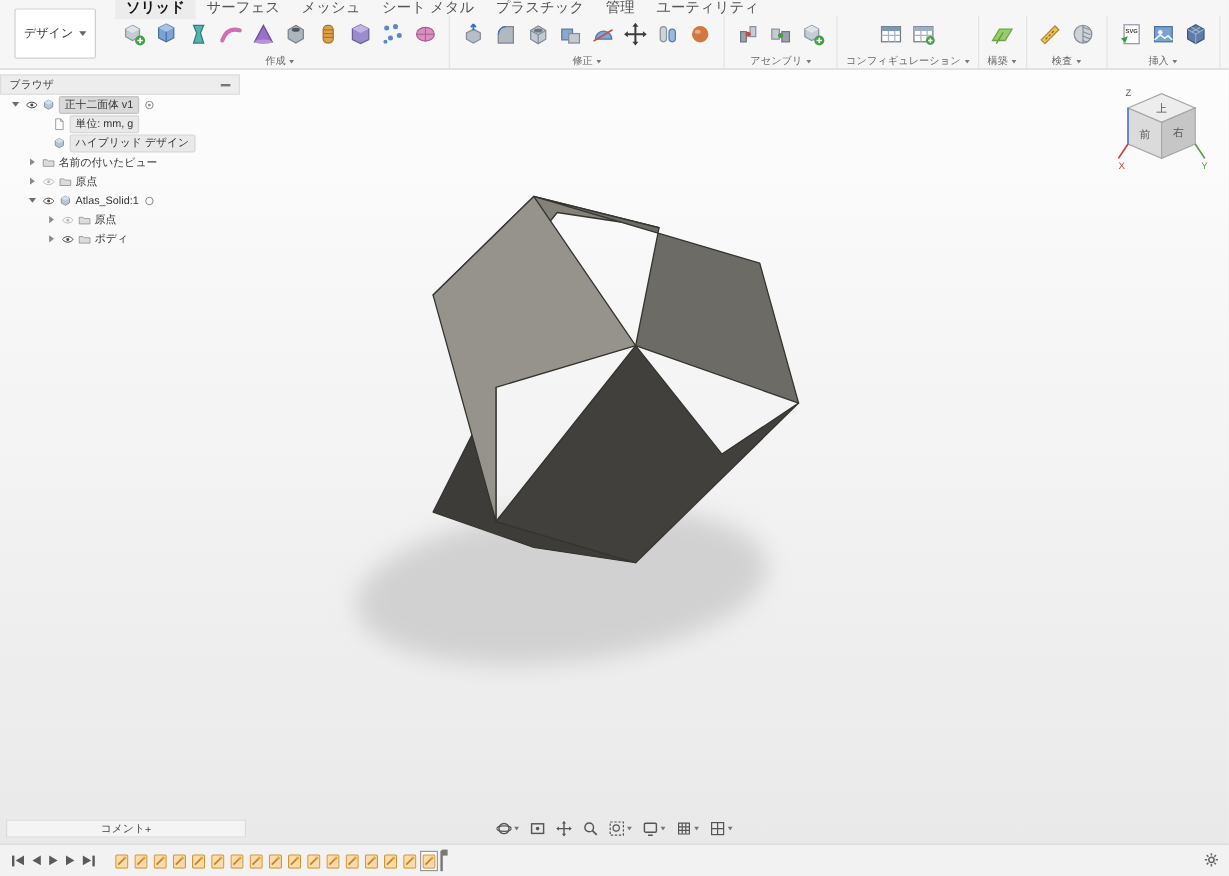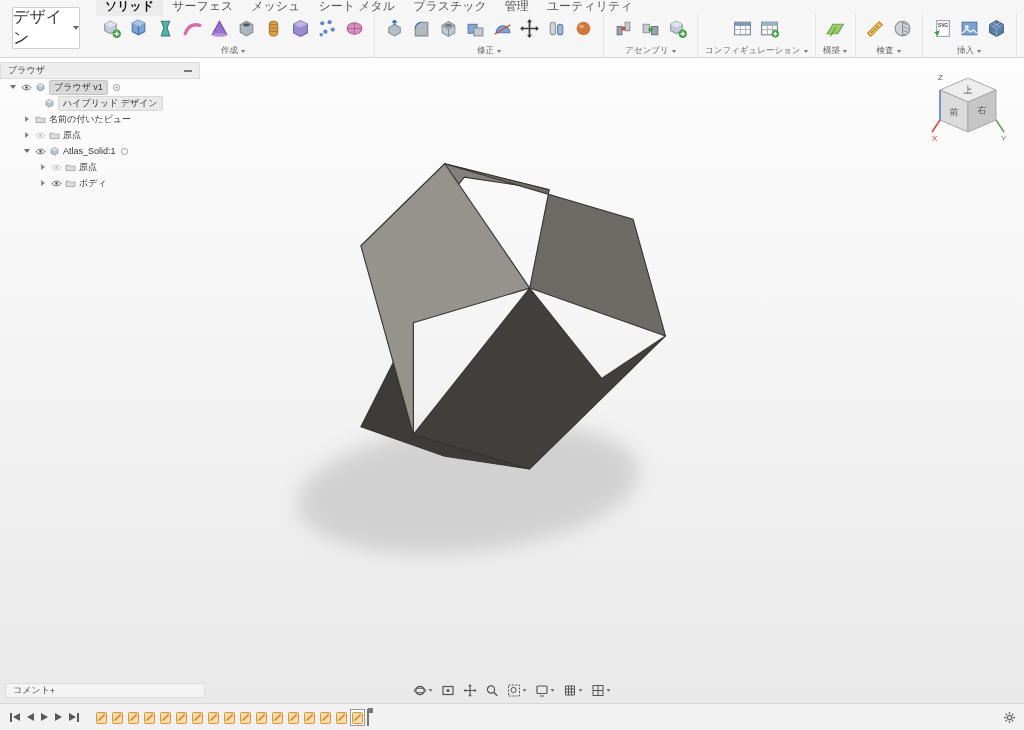--- a/index.html
+++ b/index.html
@@ -2,21 +2,21 @@
 <html><head>
 <meta charset="utf-8">
 <style>
   html,body{margin:0;padding:0}
   body{width:1024px;height:730px;position:relative;overflow:hidden;
        font-family:"Liberation Sans","DejaVu Sans",sans-serif;background:#f0f0f0;}
   
   #ribbon{position:absolute;top:0;left:0;width:1024px;height:57px;background:#f6f6f6;
           border-bottom:1px solid #d5d5d5;z-index:5;}
   #design-btn{position:absolute;left:12px;top:7px;width:66px;height:40px;background:#fff;
-          border:1px solid #cfcfcf;border-radius:2px;font-size:16px;color:#333;
+          border:1px solid #cfcfcf;border-radius:2px;font-size:10px;color:#333;
           display:flex;align-items:center;justify-content:center;gap:5px;cursor:default;}
   .caret{width:0;height:0;border-left:3.5px solid transparent;border-right:3.5px solid transparent;
          border-top:4.5px solid #666;display:inline-block}
   .caret-sm{width:0;height:0;border-left:2.8px solid transparent;border-right:2.8px solid transparent;
          border-top:3.6px solid #777;display:inline-block}
   #tabs{position:absolute;left:96px;top:0;height:13px;display:flex;align-items:center;}
   .tab{font-size:12px;color:#555;padding:1px 9px;white-space:nowrap;}
   .tab.active{color:#111;font-weight:bold;background:#ececec;}
   #groups{position:absolute;left:92px;top:13px;height:44px;display:flex;}
   .group{display:flex;flex-direction:column;align-items:center;padding:0 7px;
@@ -42,21 +42,21 @@
          border-left:4.5px solid #8a8a8a;}
   .tri-d{width:0;height:0;border-left:3.5px solid transparent;border-right:3.5px solid transparent;
          border-top:4.5px solid #6e6e6e;}
   .ti{width:11px;height:11px;flex:none;}
   .eye-on{color:#4a4a4a}.eye-dim{color:#b8b8b8}
   
   #viewcube{position:absolute;top:12px;right:12px;width:84px;height:84px;z-index:3;}
   
   #comment-bar{position:absolute;left:5px;bottom:6px;width:200px;height:15px;box-sizing:border-box;
        background:#f4f4f4;border:1px solid #dcdcdc;display:flex;align-items:center;
-       justify-content:flex-start;padding:0 7px;font-size:9px;color:#444;z-index:3;}
+       justify-content:center;padding:0 7px;font-size:9px;color:#444;z-index:3;}
   #navbar{position:absolute;left:50%;transform:translateX(-50%);bottom:6px;height:16px;
        display:flex;align-items:center;gap:9px;z-index:3;}
   .nbtn{display:flex;align-items:center;gap:2px;}
   
   #timeline{position:absolute;bottom:0;left:0;right:0;height:26px;background:#f2f2f2;
        border-top:1px solid #d8d8d8;display:flex;align-items:center;z-index:5;}
   #tl-playback{display:flex;align-items:center;gap:7px;margin-left:10px;}
   .pb{display:flex;align-items:center;gap:1px;}
   .bar{width:2px;height:9px;background:#5a5a5a;}
   .tl{width:0;height:0;border-top:4.5px solid transparent;border-bottom:4.5px solid transparent;
@@ -411,27 +411,33 @@
     <div class="brow" style="padding-left:8px">
       <span class="tw">
           <span class="tri-d"></span>
         </span>
       <svg class="ti eye-on">
           <use href="#i-eye"></use>
         </svg>
       <svg class="ti">
           <use href="#i-comp"></use>
         </svg>
-      <span class="blabel pill-strong">ブラウザ v1</span>
+      <span class="blabel pill-strong">正十二面体 v1</span>
       <svg class="ti">
           <use href="#i-circle-dot"></use>
         </svg>
     </div>
 
 
+    <div class="brow" style="padding-left:44px">
+      <svg class="ti">
+          <use href="#i-doc"></use>
+        </svg>
+      <span class="blabel pill">単位: mm, g</span>
+    </div>
 
     <div class="brow" style="padding-left:44px">
       <svg class="ti">
           <use href="#i-comp"></use>
         </svg>
       <span class="blabel pill">ハイブリッド デザイン</span>
     </div>
 
     <div class="brow" style="padding-left:22px">
       <span class="tw">

